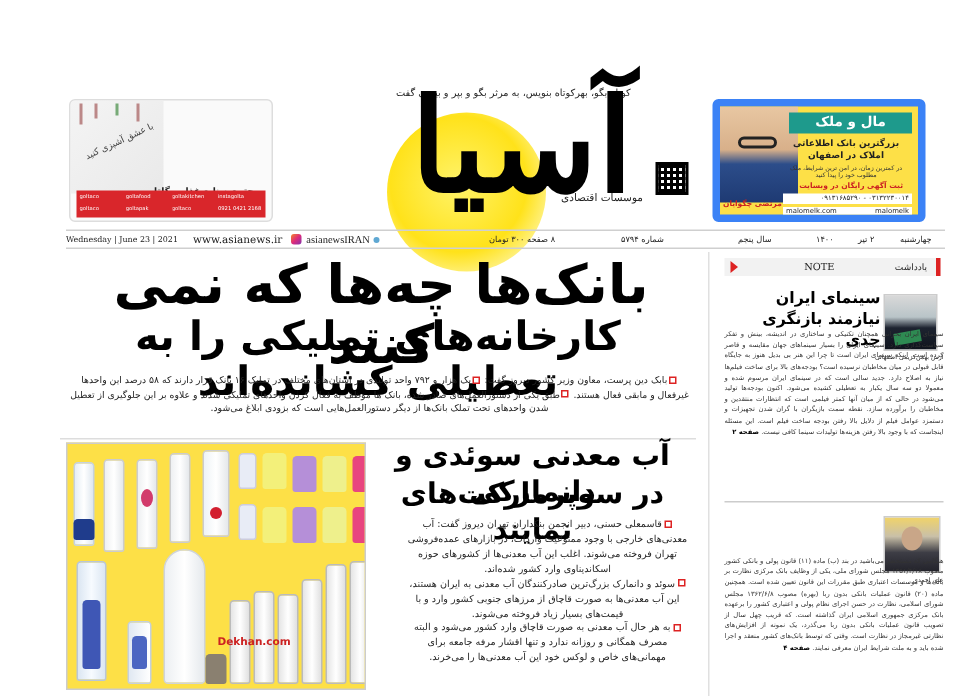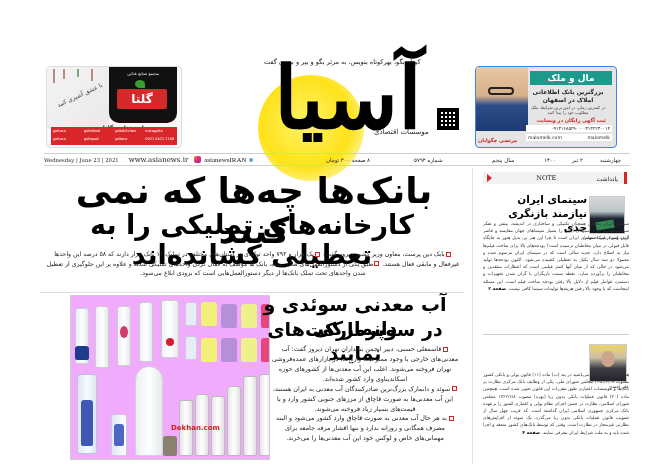--- a/index.html
+++ b/index.html
@@ -44,21 +44,21 @@
   .logo-sub { position: absolute; left: 142px; top: 108px; font-size: 7px; color: #222; direction: rtl; }
   .qr {
     position: absolute; left: 205px; top: 88px; width: 22px; height: 22px; background:
       repeating-linear-gradient(90deg,#000 0 2px,#fff 2px 4px),
       repeating-linear-gradient(0deg,#000 0 2px,#fff 2px 4px);
     background-blend-mode: multiply; border: 2px solid #000;
   }
 
   .ad-right {
     position: absolute; left: 475px; top: 66px; width: 142px; height: 82px;
-    border: 1px solid #3b82f6; border-radius: 4px; background: #e5e5e5; overflow: hidden;
+    border: 5px solid #3b82f6; border-radius: 4px; background: #fde047; overflow: hidden;
   }
   .ad-right .photo {
     position: absolute; left: 0; top: 0; width: 52px; height: 64px;
     background: linear-gradient(180deg,#e8c7a2 0%,#d8b08a 45%,#2c4d8a 60%,#1e3a73 100%);
   }
   .ad-right .photo .glasses { position:absolute; left:12px; top:20px; width:26px; height:8px; border:2px solid #222; border-radius:4px; }
   .ad-right .name { position:absolute; left:2px; bottom:4px; font-size:5px; color:#c22; font-weight:bold; direction:rtl; }
   .ad-right .brand {
     position: absolute; right: 4px; top: 4px; width: 82px; height: 14px; background: #1e9a8c;
     color: #fff; font-weight: bold; font-size: 9px; text-align: center; line-height: 14px; direction: rtl;
@@ -94,21 +94,21 @@
   .lead {
     position: absolute; left: 44px; top: 249px; width: 418px; direction: rtl; text-align: center;
     font-size: 6.2px; line-height: 1.55; color: #222;
   }
   .lead .bullet { display:inline-block; width:5px; height:5px; border:1px solid #d22; margin: 0 1px; vertical-align: middle; }
   .sep-h { position:absolute; left:40px; top:292px; width:424px; height:1px; background:#ddd; }
 
   
   .photo-block {
     position: absolute; left: 44px; top: 295px; width: 200px; height: 165px;
-    border: 1px solid #ccc; background: #f0abfc; overflow: hidden; margin-left: 26px;
+    border: 1px solid #ccc; background: #fde047; overflow: hidden;
   }
   .bottle { position:absolute; border-radius: 3px 3px 2px 2px; }
   .photo-block .credit { position:absolute; left: 100px; top: 128px; font-size: 7px; font-weight:bold; color:#c22; font-family:"DejaVu Sans",sans-serif; }
 
   .story-title-1 {
     position:absolute; left:244px; top:293px; width:222px; text-align:center; direction:rtl;
     font-size: 19px; font-weight: bold; color:#000; line-height: 1.25;
   }
   .story-title-2 {
     position:absolute; left:244px; top:318px; width:222px; text-align:center; direction:rtl;
@@ -149,25 +149,20 @@
 </head>
 <body>
 
 <div class="ad-left">
   <div class="art">
     <div class="orn" style="left:6px"></div>
     <div class="orn" style="left:16px;height:10px"></div>
     <div class="orn" style="left:30px;height:8px;background:#7a7"></div>
     <div class="orn" style="left:44px;height:12px"></div>
     <span>با عشق آشپزی کنید</span>
-  </div>
-  <div class="brand-box">
-    <div class="top">مجتمع صنایع غذایی</div>
-    <div class="leaf"></div>
-    <div class="logo">گلتا</div>
   </div>
   <div class="tagline">مجتمع صنایع غذایی گلتا</div>
   <div class="contacts">
     <span>goltaco</span>
     <span>goltafood</span>
     <span>goltakitchen</span>
     <span>instagolta</span>
     <span>goltaco</span>
     <span>goltapak</span>
     <span>goltaco</span>

